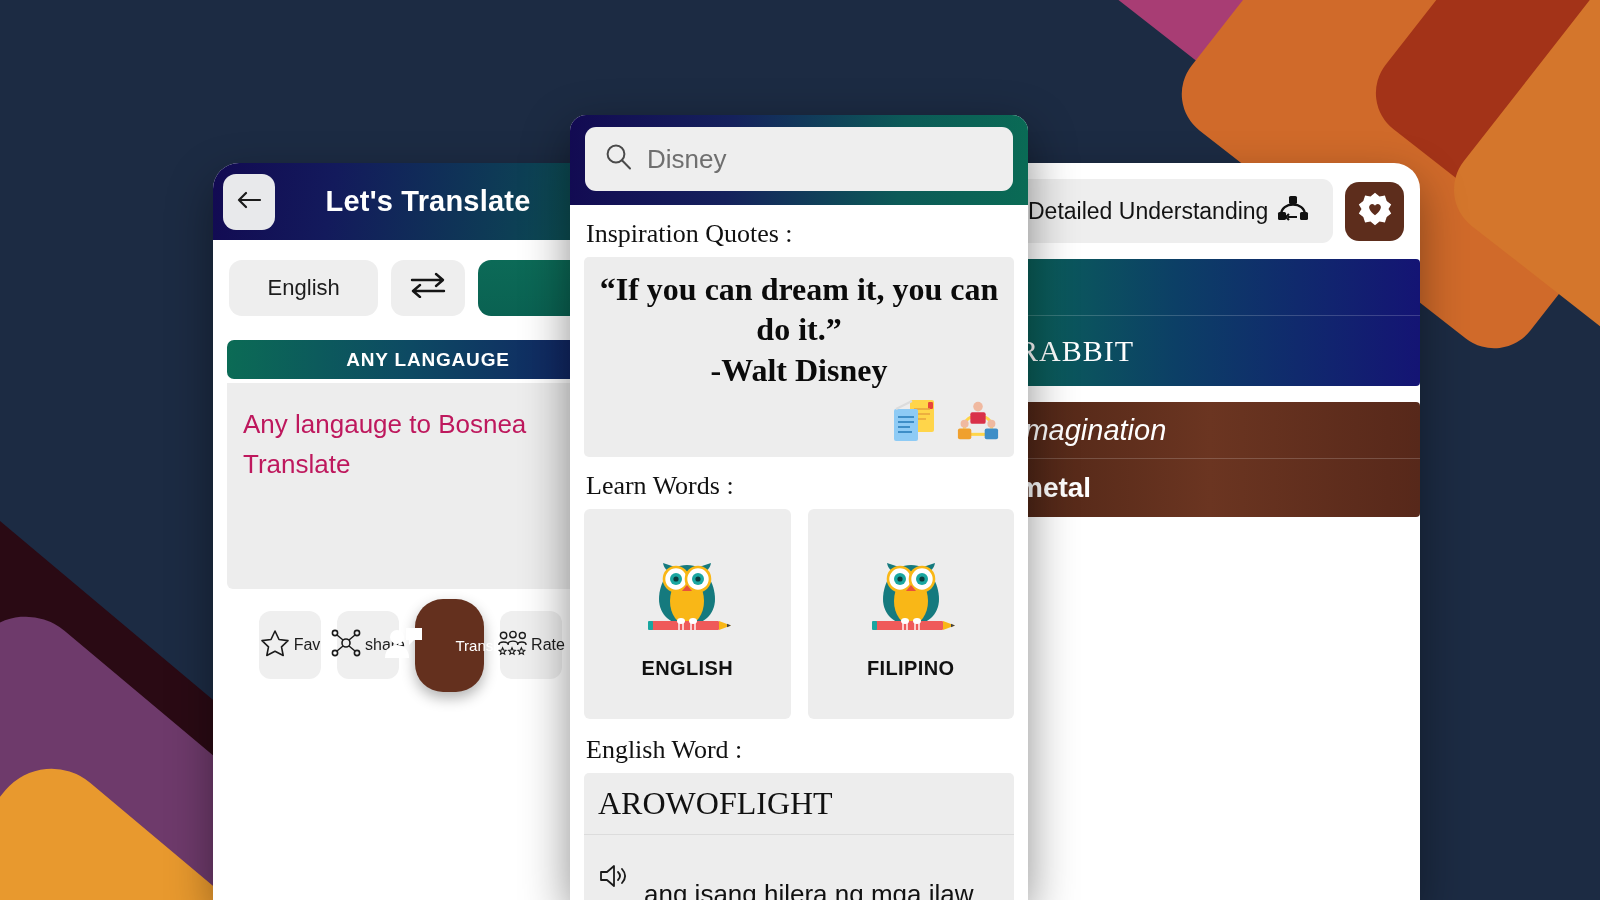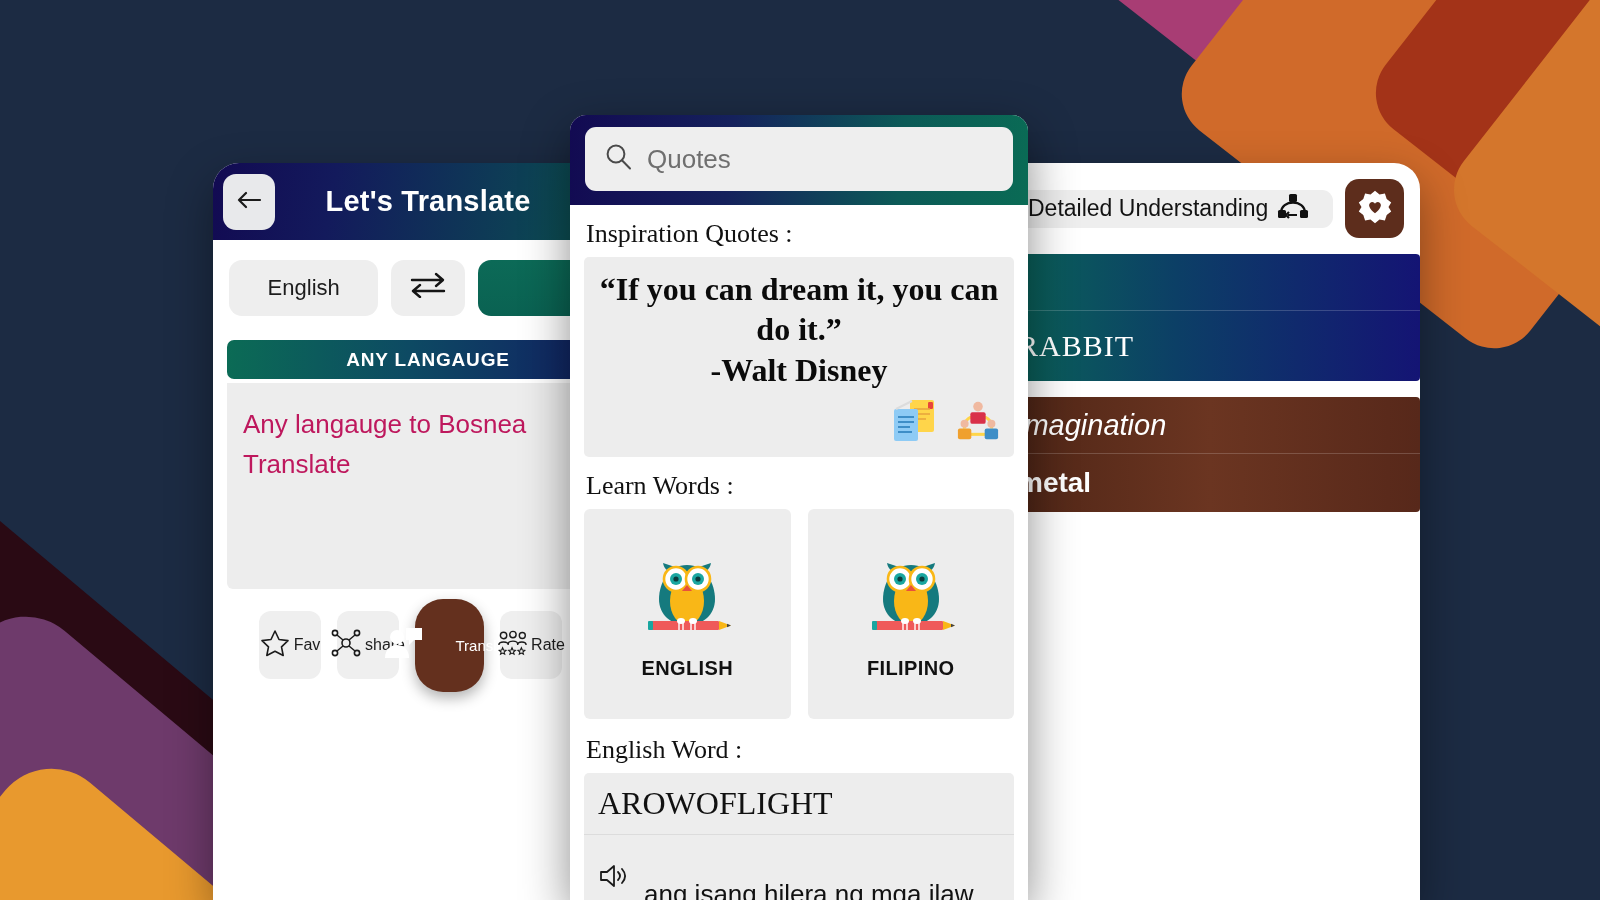--- a/index.html
+++ b/index.html
@@ -120,21 +120,21 @@
 
   
   #rightPanel{
     left:1000px;top:163px;width:420px;height:737px;
     border-top-left-radius:26px;border-top-right-radius:26px;
     box-shadow:0 18px 46px rgba(0,0,0,.38);
     overflow:hidden;z-index:3;
   }
   .rp-topbar{display:flex;align-items:center;gap:12px;padding:16px 16px 0 16px;}
   .rp-pill{
-    flex:1;height:38px;background:#eeeeee;border-radius:11px;
+    flex:1;height:64px;background:#eeeeee;border-radius:11px;
     display:flex;align-items:center;gap:8px;padding:0 12px;box-sizing:border-box;
     font-size:23px;color:#131313;white-space:nowrap;overflow:hidden;cursor:pointer;
   }
   .rp-gear{
     width:59px;height:59px;border-radius:14px;background:#5d2d1c;flex:none;
     display:flex;align-items:center;justify-content:center;cursor:pointer;
   }
   .rcard{margin:16px 0 0 0;border-radius:4px;overflow:hidden;}
   .rcard.blue{background:linear-gradient(90deg,#0a6557 0%,#0c3f66 42%,#141474 100%);}
   .rcard.brown{background:linear-gradient(90deg,#4e2516 0%,#6b3521 50%,#57281a 100%);}
@@ -282,21 +282,21 @@
 
 <div class="panel" id="centerPanel">
   <div class="cp-header">
     <div class="search-box">
       <span>
         <svg width="30" height="30" viewBox="0 0 30 30">
           <circle cx="13" cy="12" r="8.4" fill="none" stroke="#4a4a4a" stroke-width="2"></circle>
           <path d="M19.2 18.5 L27 26.5" stroke="#4a4a4a" stroke-width="2" stroke-linecap="round"></path>
         </svg>
       </span>
-      <span class="search-ph">Quotes</span>
+      <span class="search-ph">Disney</span>
     </div>
   </div>
 
   <div class="cp-body">
     <div class="sec-title">Inspiration Quotes :</div>
     <div class="quote-card">
       <div class="quote-text">“If you can dream it, you can do it.”</div>
       <div class="quote-text">-Walt Disney</div>
       <div class="quote-icons">
         <span>

